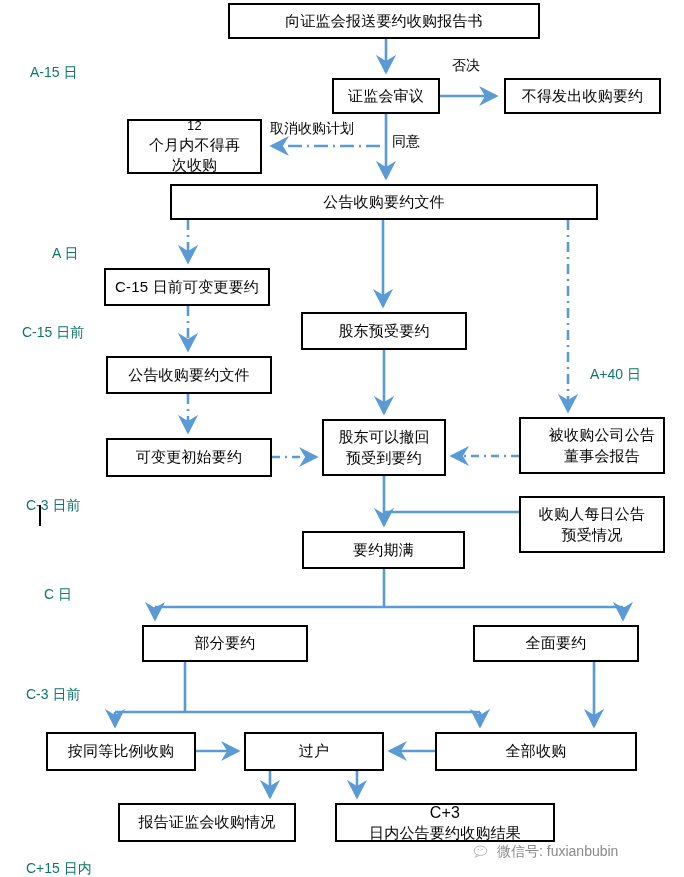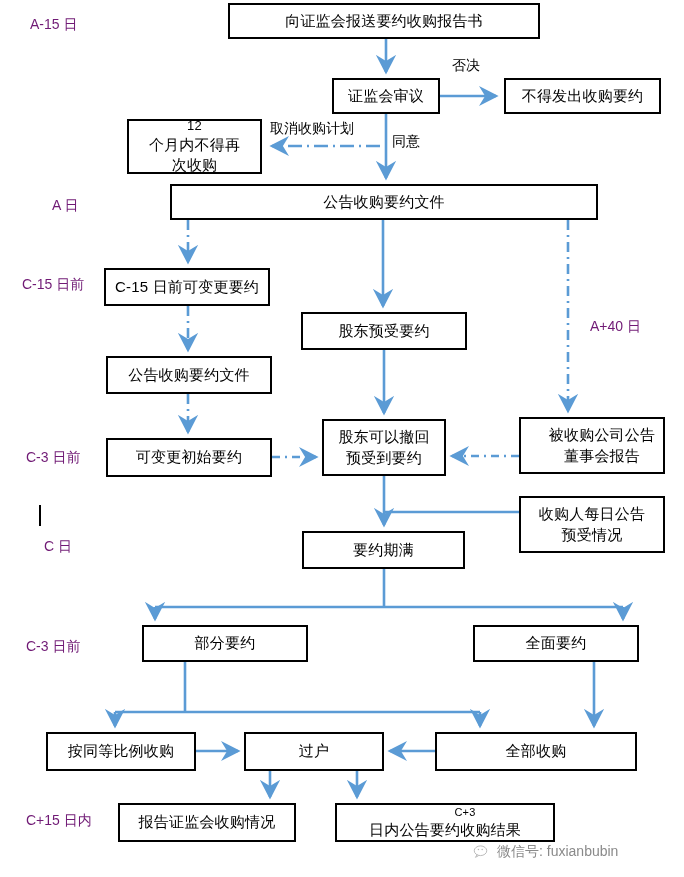--- a/index.html
+++ b/index.html
@@ -37,23 +37,24 @@
     font-size: 15px;
     line-height: 1.35;
     color: #000000;
     letter-spacing: 0.2px;
     z-index: 2;
   }
   .node span { display: block; width: 100%; }
   .axis-label {
     position: absolute;
     font-size: 14px;
-    color: #701a75;
+    color: #0f766e;
     white-space: nowrap;
     z-index: 2;
+    margin-top: 48px;
   }
   .edge-label {
     position: absolute;
     font-size: 14px;
     color: #000000;
     white-space: nowrap;
     background: transparent;
     z-index: 3;
   }
   .caret {
@@ -209,21 +210,21 @@
 
   <div class="node" style="left:435px;top:732px;width:202px;height:39px;">
     <span>全部收购</span>
   </div>
 
   <div class="node" style="left:118px;top:803px;width:178px;height:39px;">
     <span>报告证监会收购情况</span>
   </div>
 
   <div class="node" style="left:335px;top:803px;width:220px;height:39px;">
-    <span><span style="font-size:11px;padding-left:20px;">C+3 </span>日内公告要约收购结果</span>
+    <span><span style="font-size:16px;">C+3 </span>日内公告要约收购结果</span>
   </div>
 
   <div class="axis-label" style="left:30px;top:16px;">A-15 日</div>
   <div class="axis-label" style="left:52px;top:197px;">A 日</div>
   <div class="axis-label" style="left:22px;top:276px;">C-15 日前</div>
   <div class="axis-label" style="left:26px;top:449px;">C-3 日前</div>
   <div class="axis-label" style="left:44px;top:538px;">C 日</div>
   <div class="axis-label" style="left:26px;top:638px;">C-3 日前</div>
   <div class="axis-label" style="left:26px;top:812px;">C+15 日内</div>
   <div class="axis-label" style="left:590px;top:318px;">A+40 日</div>

